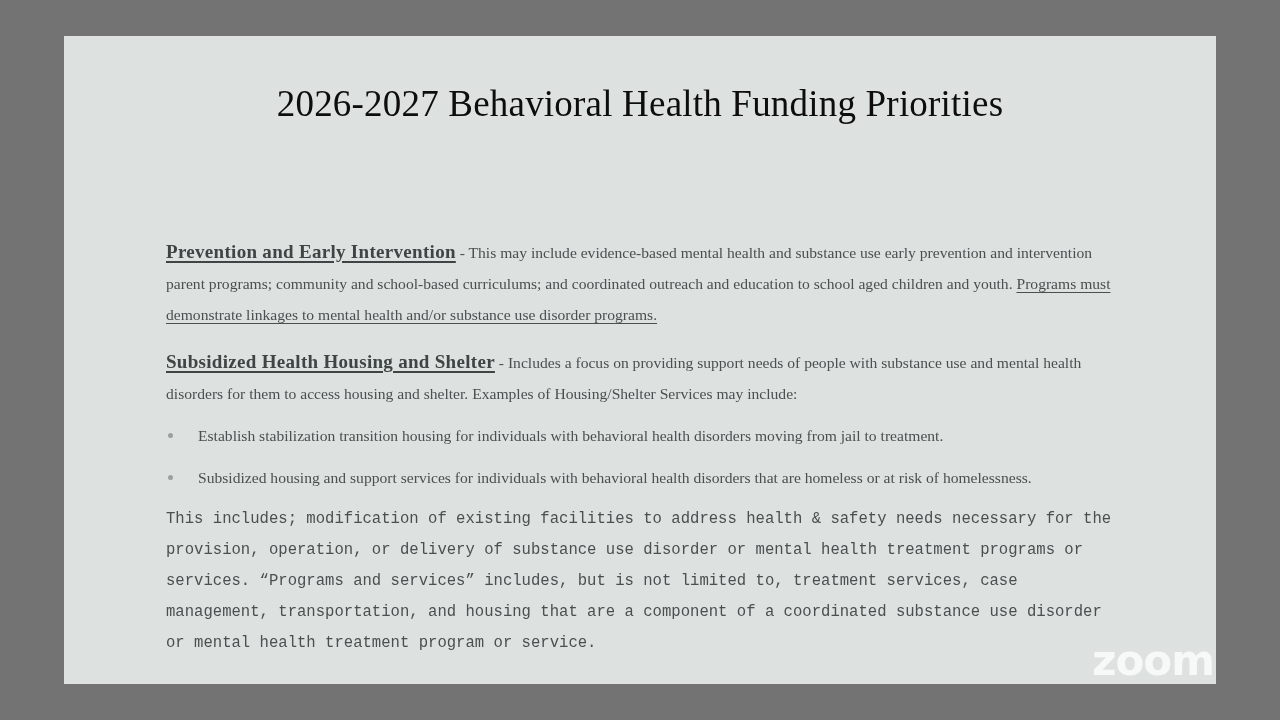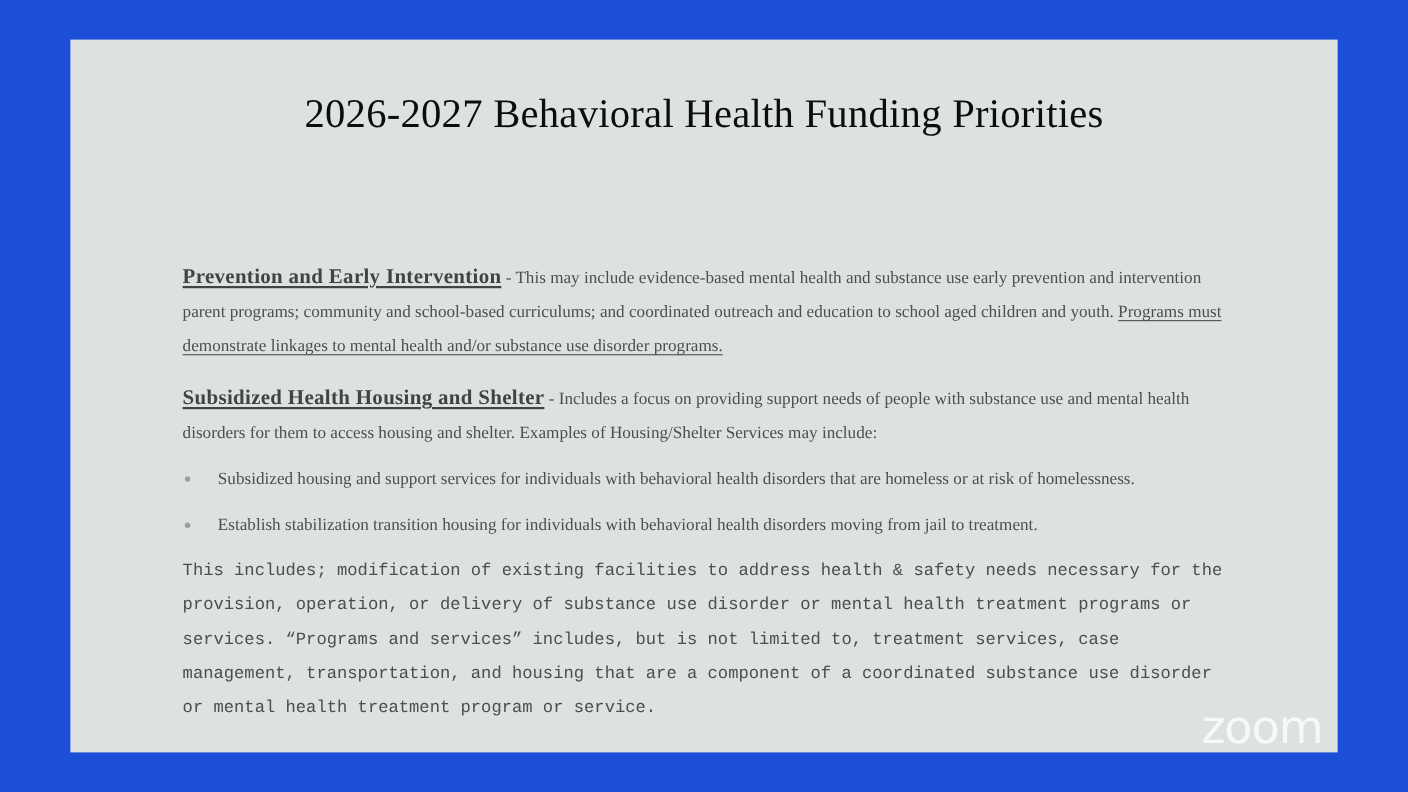--- a/index.html
+++ b/index.html
@@ -7,21 +7,21 @@
     padding: 0;
     width: 1280px;
     height: 720px;
     background: #050505;
     overflow: hidden;
   }
   .viewport {
     position: relative;
     width: 1280px;
     height: 720px;
-    background: #1d4ed8;
+    background: #737373;
   }
   .slide {
     position: absolute;
     left: 64px;
     top: 36px;
     width: 1152px;
     height: 648px;
     background: #dde2e1;
     box-sizing: border-box;
   }
@@ -93,21 +93,21 @@
   .closing {
     margin-top: 0px;
     font-family: Liberation Mono, monospace;
   }
   .zoom-watermark {
     position: absolute;
     left: 1092px;
     top: 640px;
     font-family: "DejaVu Sans", "Liberation Sans", sans-serif;
     font-size: 42px;
-    font-weight: normal;
+    font-weight: bold;
     letter-spacing: -1px;
     color: rgba(255,255,255,0.75);
     line-height: 1;
   }
 </style>
 </head>
 <body>
 
 <div class="viewport">
   <div class="slide">
@@ -118,25 +118,25 @@
         <span class="section-heading">Prevention and Early Intervention</span><span> - </span><span>This may include evidence-based mental health and substance use early prevention and intervention parent programs; community and school-based curriculums; and coordinated outreach and education to school aged children and youth. </span><span class="underlined">Programs must demonstrate linkages to mental health and/or substance use disorder programs.</span>
       </p>
 
       <p class="para section-2">
         <span class="section-heading">Subsidized Health Housing and Shelter</span><span> - </span><span>Includes a focus on providing support needs of people with substance use and mental health disorders for them to access housing and shelter.  Examples of Housing/Shelter Services may include:</span>
       </p>
 
       <ul class="bullets">
         <li class="bullet-item">
           <span class="bullet-dot"></span>
-          <span>Subsidized housing and support services for individuals with behavioral health disorders that are homeless or at risk of homelessness.</span>
+          <span>Establish stabilization transition housing for individuals with behavioral health disorders moving from jail to treatment.</span>
         </li>
         <li class="bullet-item">
           <span class="bullet-dot"></span>
-          <span>Establish stabilization transition housing for individuals with behavioral health disorders moving from jail to treatment.</span>
+          <span>Subsidized housing and support services for individuals with behavioral health disorders that are homeless or at risk of homelessness.</span>
         </li>
       </ul>
 
       <p class="para closing">This includes; modification of existing facilities to address health &amp; safety needs necessary for the provision, operation, or delivery of substance use disorder or mental health treatment programs or services. “Programs and services” includes, but is not limited to, treatment services, case management, transportation, and housing that are a component of a coordinated substance use disorder or mental health treatment program or service.</p>
     </div>
   </div>
 
   <div class="zoom-watermark">zoom</div>
 </div>
 

